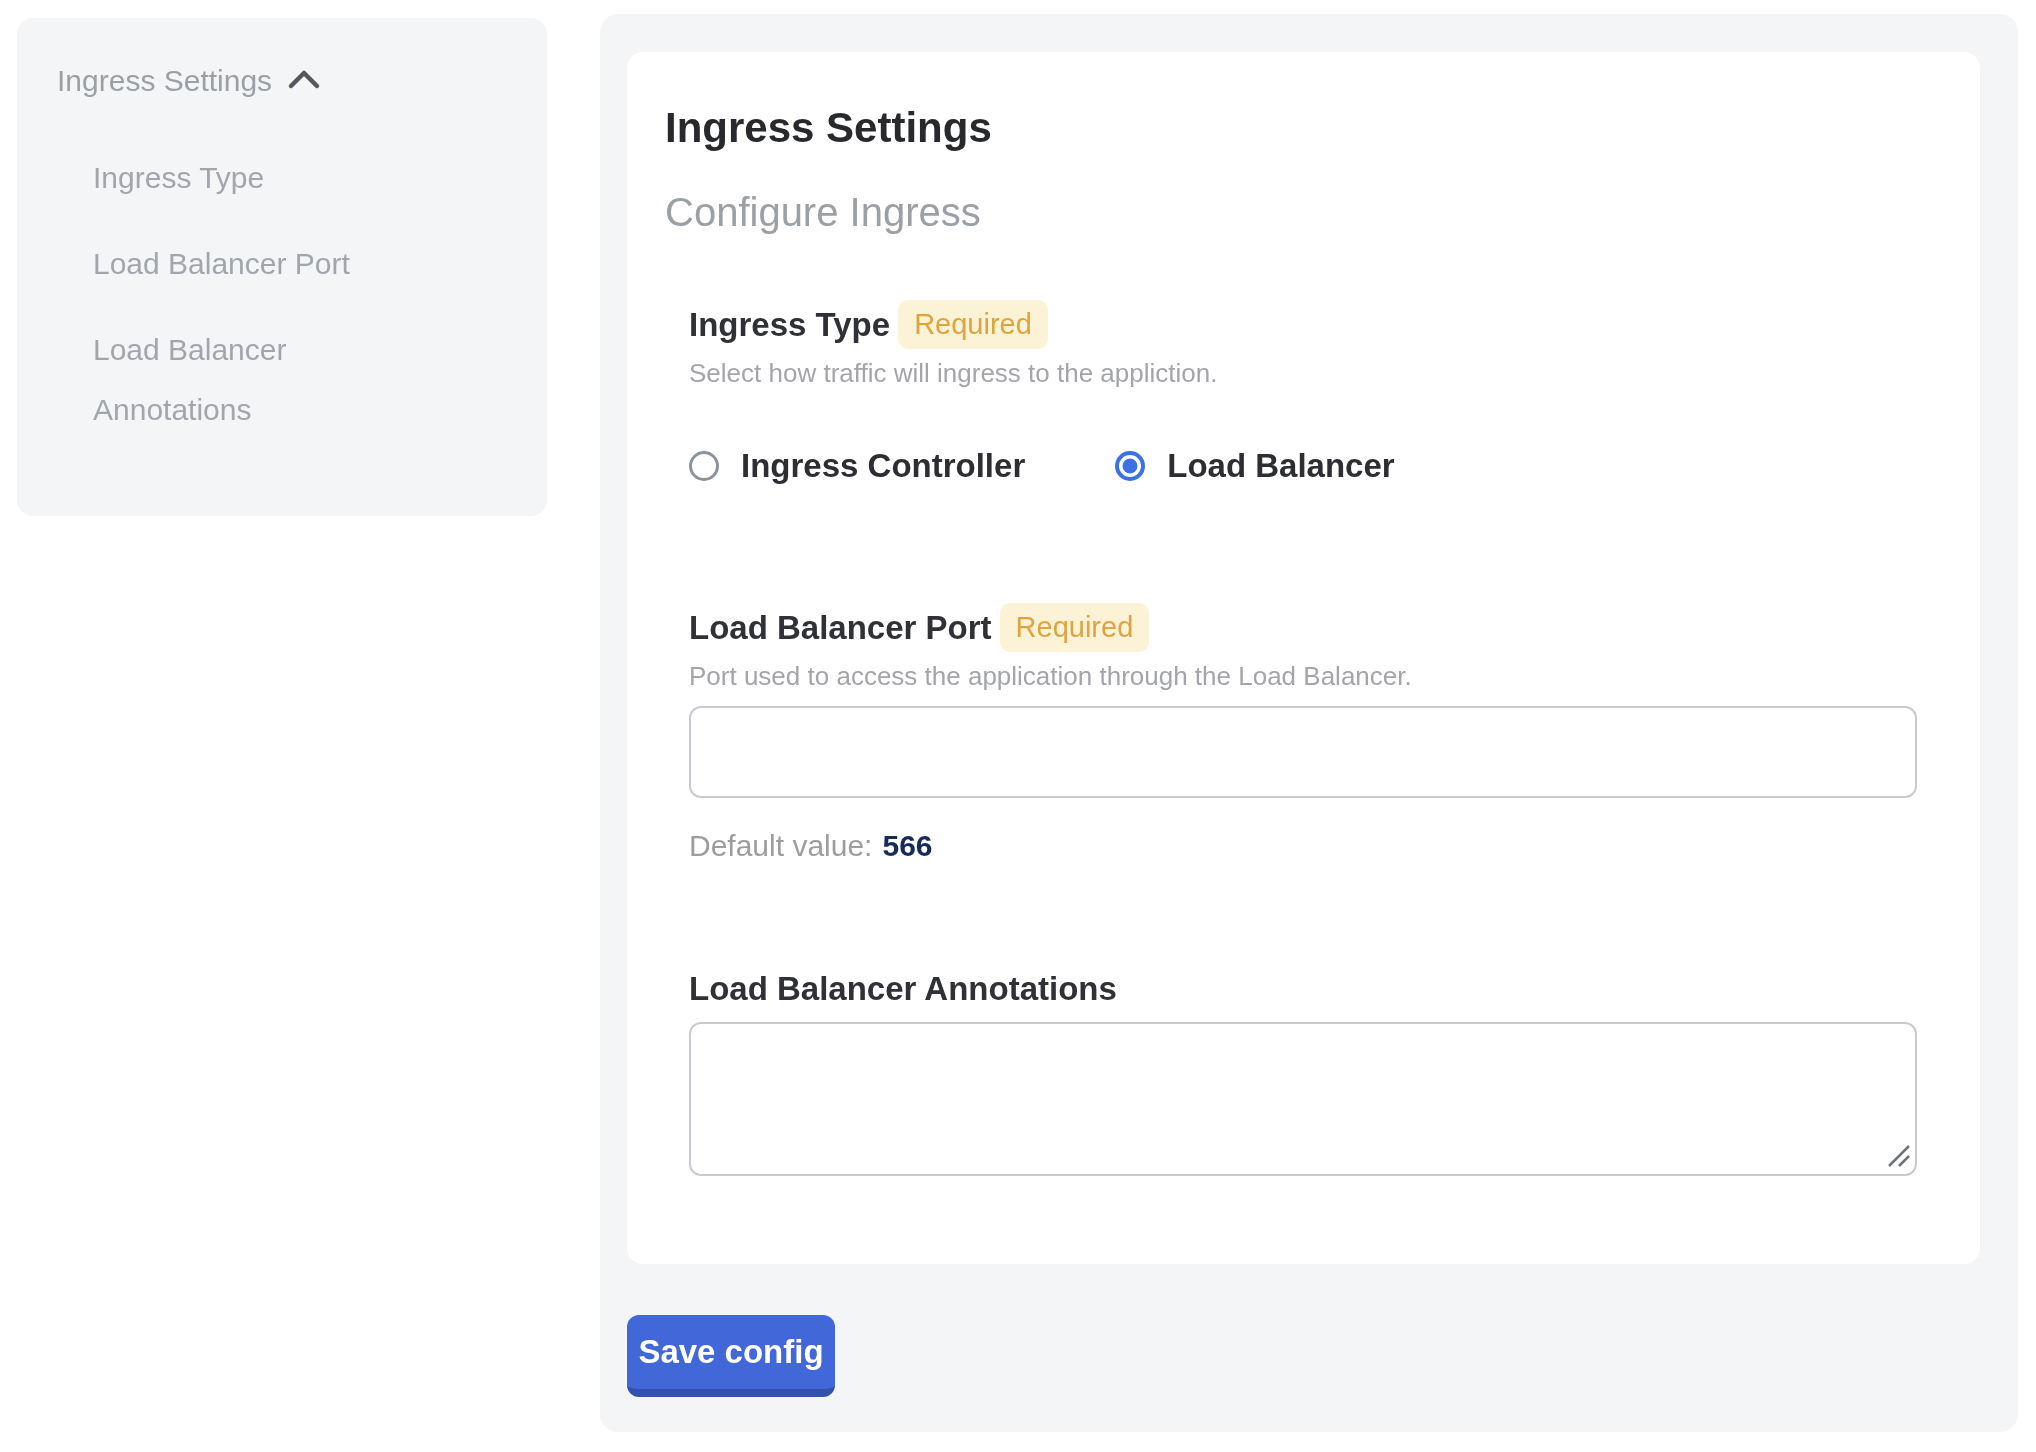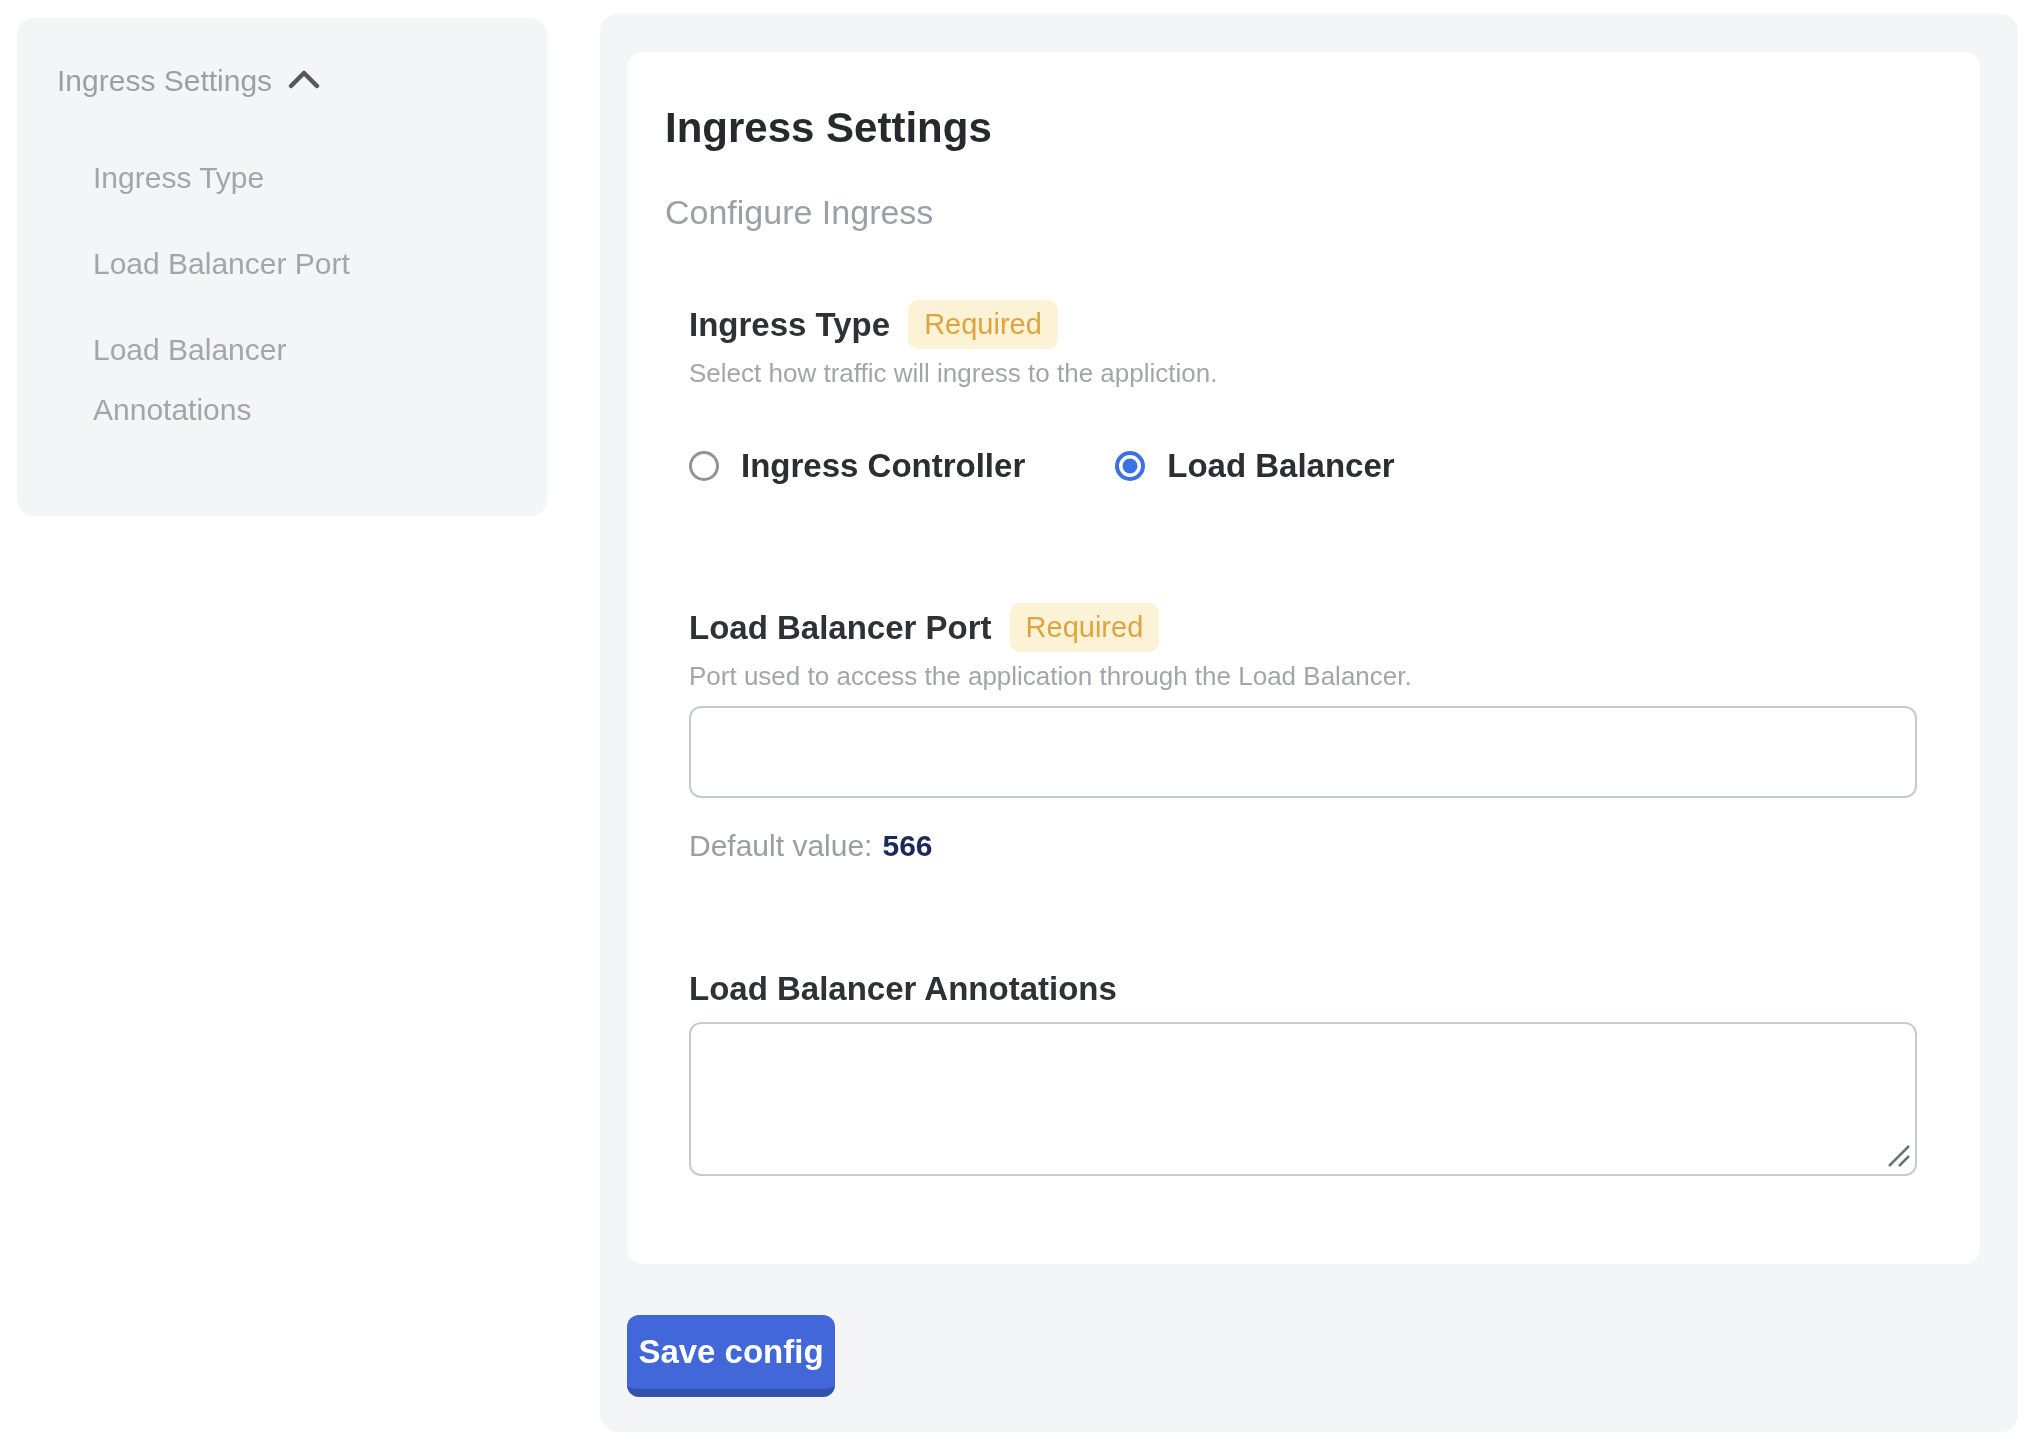--- a/index.html
+++ b/index.html
@@ -62,37 +62,37 @@
     padding: 50px 38px 0 38px;
   }
   .card-title {
     font-size: 42px;
     line-height: 52px;
     font-weight: 700;
     color: #27292d;
   }
   .card-subtitle {
     margin-top: 40px;
-    font-size: 34px;
+    font-size: 40px;
     line-height: 36px;
     color: #9ba0a6;
   }
   .sections { margin-left: 24px; margin-right: 25px; }
 
   .section-heading-row {
     display: flex; align-items: center;
   }
   .section-heading {
     font-size: 33px;
     line-height: 42px;
     font-weight: 700;
     color: #2f3136;
   }
   .badge {
-    margin-left: 18px;
+    margin-left: 8px;
     background: #fcf2d6;
     color: #dfa440;
     font-size: 29px;
     line-height: 29px;
     padding: 10px 16px;
     border-radius: 10px;
   }
   .section-desc {
     margin-top: 6px;
     font-size: 26px;

